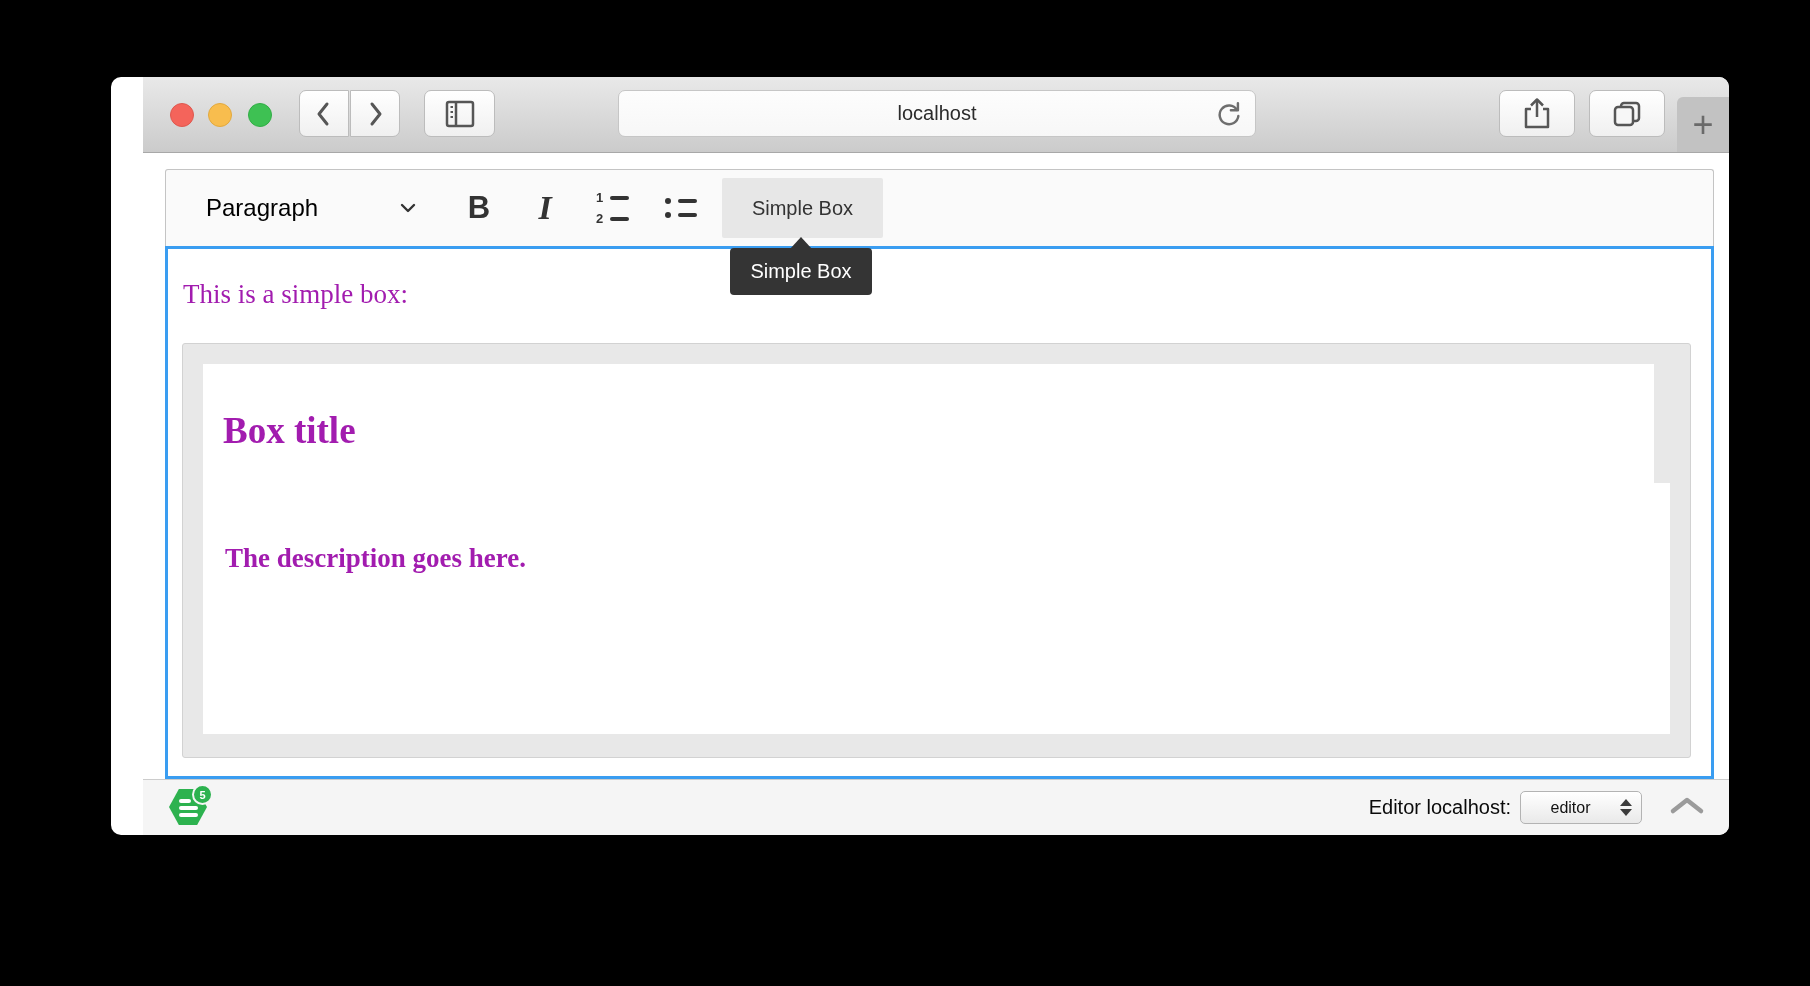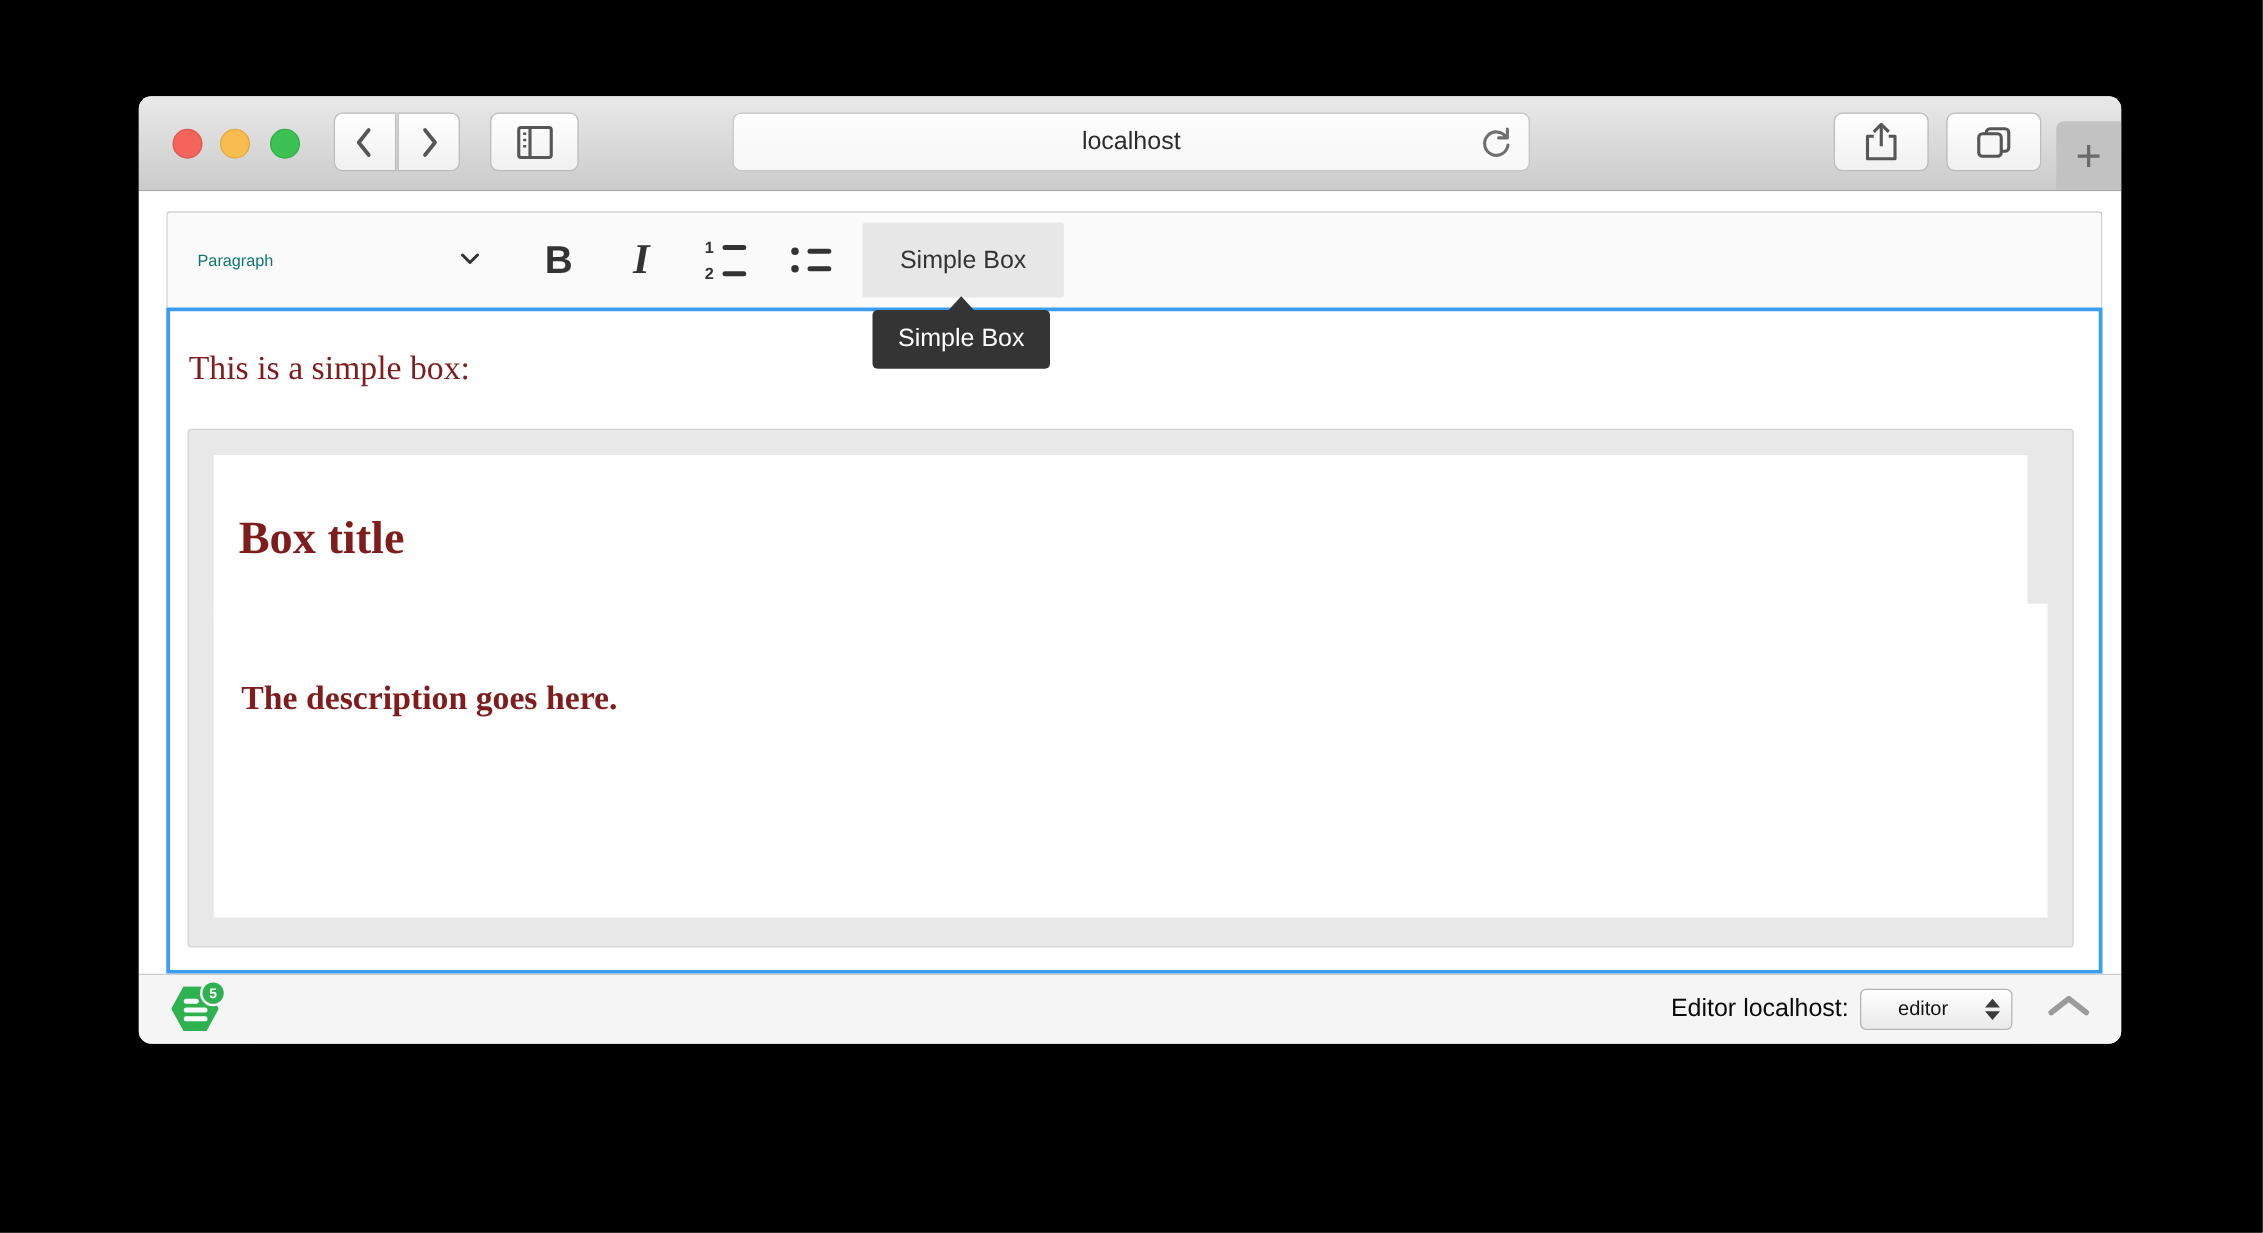--- a/index.html
+++ b/index.html
@@ -1,19 +1,19 @@
 <!DOCTYPE html>
 <html style="--focus-blue: #3a9df1; --brand-green: #2db24f; --tooltip-bg: #343434;"><head>
 <meta charset="utf-8">
 <style>
   html,body{margin:0;padding:0;background:#000;}
   .canvas{position:relative;width:1810px;height:986px;background:#000;overflow:hidden;
           font-family:"Liberation Sans",sans-serif;}
   .window{position:absolute;left:111px;top:77px;width:1586px;height:758px;border-radius:10px;
-          overflow:hidden;background:#fff;box-shadow:0 30px 70px rgba(0,0,0,.65);}
+          overflow:hidden;background:#fff;box-shadow:0 30px 70px rgba(0,0,0,.65);padding-left:32px;}
 
   
   .chrome{position:relative;height:75px;background:linear-gradient(#e9e9e9,#cbcbcb);
           border-bottom:1px solid #a8a8a8;}
   .tl{position:absolute;top:26px;width:22px;height:22px;border-radius:50%;}
   .tl.red{left:27px;background:#f4645b;border:1px solid #de584f;}
   .tl.yellow{left:65px;background:#f8bd4e;border:1px solid #e2a93f;}
   .tl.green{left:105px;background:#3ec153;border:1px solid #32ad46;}
   .chrome-btn{position:absolute;top:13px;height:47px;box-sizing:border-box;
           background:linear-gradient(#ffffff,#f0f0f0);border:1px solid #bcbcbc;border-radius:7px;
@@ -33,21 +33,21 @@
           font-size:36px;font-weight:300;color:#6a6a6a;line-height:1;}
   .chrome svg{display:block;}
 
   
   .page{position:relative;height:626px;background:#fff;}
 
   .ck-toolbar{position:absolute;left:22px;top:16px;width:1549px;height:77px;box-sizing:border-box;
           background:#fafafa;border:1px solid #c4c4c4;border-bottom:none;border-radius:3px 3px 0 0;
           display:flex;align-items:center;}
   .dropdown{width:266px;height:100%;display:flex;align-items:center;cursor:default;}
-  .dropdown-label{margin-left:24px;font-size:13px;color:#0f766e;}
+  .dropdown-label{margin-left:40px;font-size:24px;color:#000000;}
   .dropdown-caret{margin-left:auto;margin-right:16px;}
   .tb-btn{width:44px;height:60px;display:flex;align-items:center;justify-content:center;
           border-radius:2px;color:#333;}
   .tb-bold{margin-left:25px;font-size:31px;font-weight:900;}
   .tb-italic{margin-left:22px;font-family:"Liberation Serif",serif;font-style:italic;
           font-size:34px;font-weight:600;}
   .tb-numlist{margin-left:23px;}
   .tb-bullist{margin-left:24px;}
   .tb-simplebox{margin-left:20px;width:161px;background:#e7e7e7;font-size:20px;}
   .icon-rows{display:flex;flex-direction:column;gap:8px;}
@@ -58,21 +58,21 @@
 
   .tooltip{position:absolute;left:587px;top:95px;width:142px;height:47px;z-index:6;
           background:var(--tooltip-bg,#343434);border-radius:4px;color:#fff;font-size:20px;
           display:flex;align-items:center;justify-content:center;}
   .tooltip::before{content:"";position:absolute;top:-11px;left:50%;transform:translateX(-50%);
           border-left:11px solid transparent;border-right:11px solid transparent;
           border-bottom:12px solid var(--tooltip-bg,#343434);}
 
   .editable{position:absolute;left:22px;top:93px;width:1549px;height:533px;box-sizing:border-box;
           border:3px solid var(--focus-blue,#3a9df1);background:#fff;
-          font-family:"Liberation Serif","DejaVu Serif",serif;color:#7f1d1d;}
+          font-family:"Liberation Serif","DejaVu Serif",serif;color:#a21caf;}
   .intro{margin:0;padding:28px 0 0 15px;font-size:27px;line-height:34px;}
 
   .widget{position:absolute;left:14px;top:94px;width:1509px;height:415px;box-sizing:border-box;
           background:#e8e8e8;border:1px solid #d2d2d2;border-radius:3px;}
   .widget-title{position:absolute;left:20px;right:36px;top:20px;height:132px;background:#fff;
           display:flex;align-items:center;}
   .widget-title h1{margin:0 0 0 20px;font-size:37px;font-weight:700;}
   .widget-desc{position:absolute;left:20px;right:20px;top:139px;height:251px;background:#fff;
           font-size:27px;overflow:hidden;font-weight:bold;}
   .widget-desc p{margin:0;padding:58px 0 0 22px;line-height:34px;}

